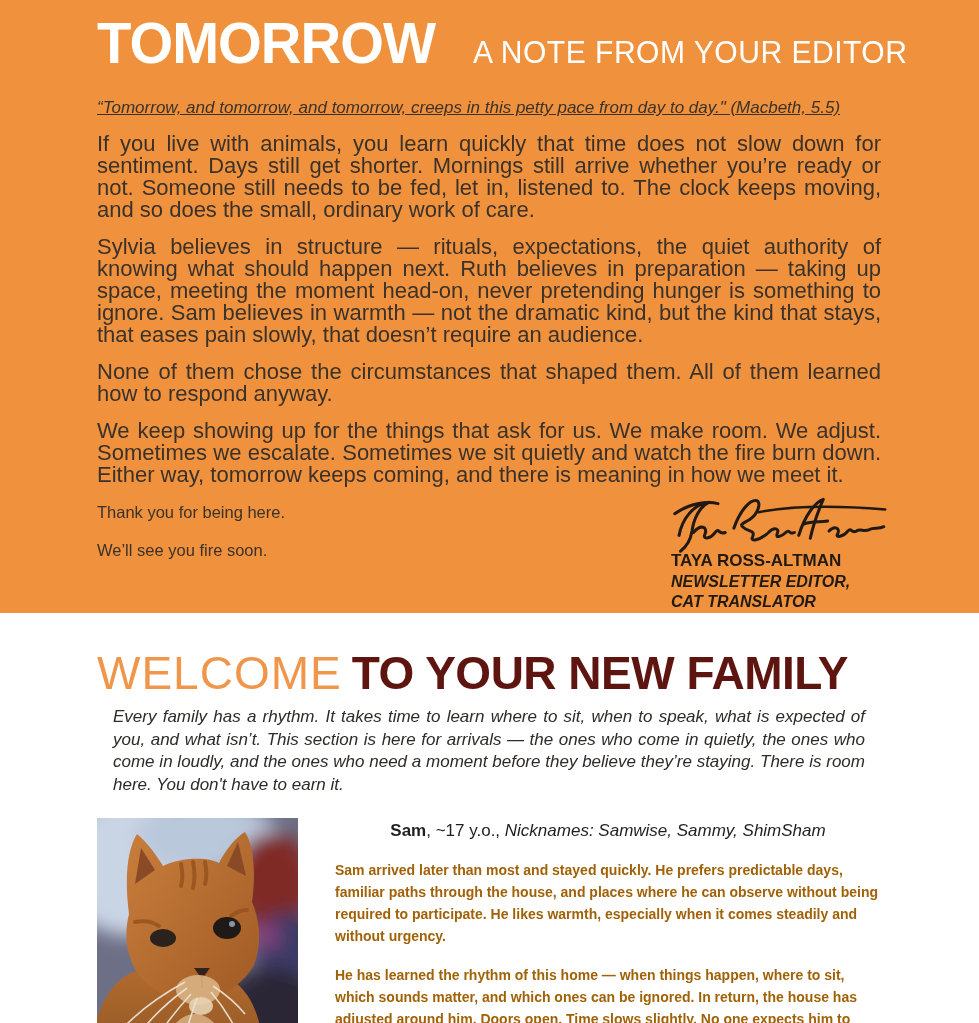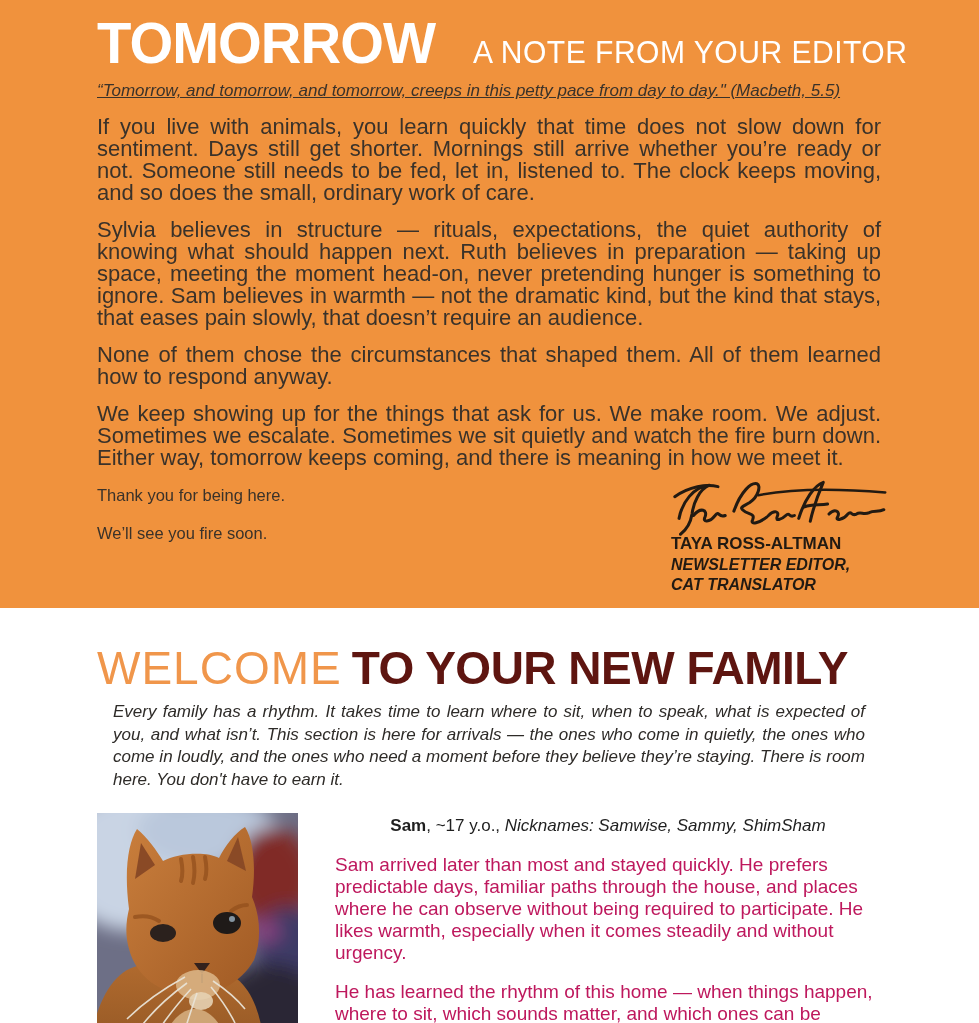--- a/index.html
+++ b/index.html
@@ -5,36 +5,36 @@
   html,body { margin:0; padding:0; }
   body {
     width:979px; height:1023px; overflow:hidden;
     background:#ffffff;
     font-family:"Liberation Sans", sans-serif;
     position:relative;
   }
   
   .editor-section {
     background:#F0923D;
-    padding:13px 98px 12px 97px;
+    padding:13px 98px 0 97px;
     box-sizing:border-box;
     width:979px;
   }
   .masthead { display:flex; align-items:baseline; gap:27px; white-space:nowrap; }
   .nl-title {
     margin:0; color:#ffffff; font-weight:800;
     font-size:58px; line-height:1.02; letter-spacing:-1px;
     transform:scaleX(.97); transform-origin:left bottom;
   }
   .nl-subtitle {
     color:#ffffff; font-weight:400; font-size:31px; letter-spacing:.5px;
     transform:scaleX(.97); transform-origin:left bottom; display:inline-block;
   }
   .quote {
-    margin:9px 0 0; color:#3A322A;
+    margin:26px 0 0; color:#3A322A;
     font-style:italic; font-size:17px;
     text-decoration:underline;
   }
   .editor-section p.op {
     margin:15px 0 0; color:#3A322A;
     font-size:22px; line-height:22px; text-align:justify;
   }
   .closing-row { display:flex; justify-content:space-between; margin-top:15px; }
   .closing-left p {
     margin:0 0 16px; color:#3A322A; font-size:16.5px; line-height:22px;
@@ -55,21 +55,21 @@
   .profile-row { display:flex; gap:37px; margin-top:22px; }
   .photo-frame { flex:0 0 201px; width:201px; height:301px; overflow:hidden; }
   .photo-frame svg { display:block; }
   .profile-text { flex:1; min-width:0; }
   .profile-header {
     margin:2px 0 0; text-align:center; font-size:17px; color:#1F1F1F; line-height:22px;
   }
   .profile-header .ph-name { font-weight:700; }
   .profile-header .ph-nick { font-style:italic; }
   .profile-text p.bio {
-    margin:17px 0 0; font-size:19px; line-height:22px; color:#be185d; text-align:left;
+    margin:17px 0 0; font-size:14px; line-height:22px; color:#a16207; text-align:left;font-weight:bold;
   }
 </style>
 </head>
 <body>
 
 <section class="editor-section">
   <div class="masthead">
     <h1 class="nl-title">TOMORROW</h1>
     <span class="nl-subtitle">A NOTE FROM YOUR EDITOR</span>
   </div>

